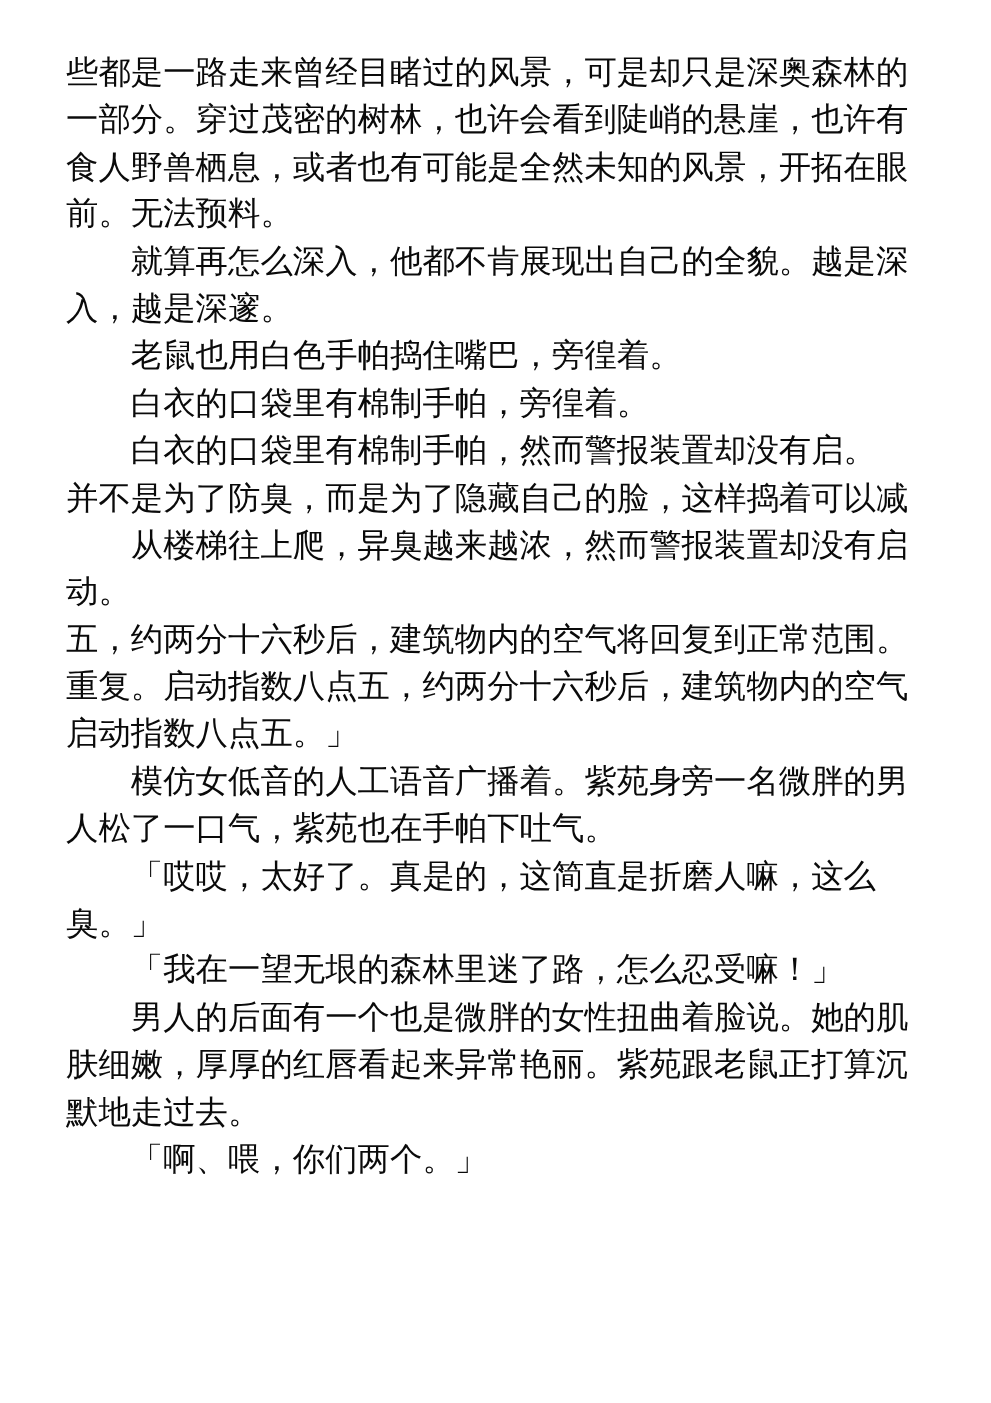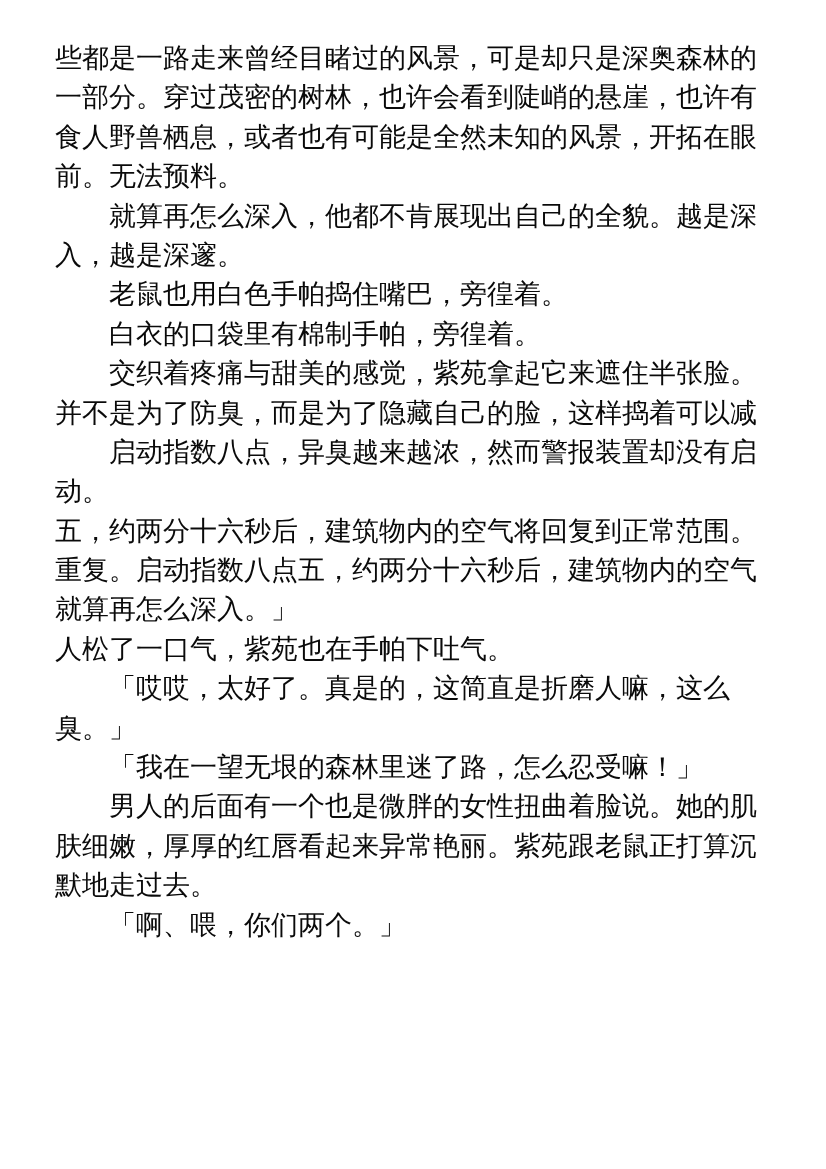--- a/index.html
+++ b/index.html
@@ -6,21 +6,21 @@
     margin: 0;
     padding: 0;
     background: #ffffff;
   }
   .page {
     position: relative;
     width: 826px;
     height: 1169px;
     background: #ffffff;
     overflow: hidden;
-    font-family: Liberation Mono, monospace;
+    font-family: Liberation Sans, sans-serif;
   }
   .text-block {
     position: absolute;
     left: 55px;
     top: 41px;
     width: 740px;
     color: #0a0a0a;
     font-size: 27px;
     line-height: 39.4px;
     letter-spacing: 0;
@@ -37,27 +37,28 @@
 <div class="page">
   <div class="text-block">
     <div class="line">些都是一路走来曾经目睹过的风景，可是却只是深奥森林的</div>
     <div class="line">一部分。穿过茂密的树林，也许会看到陡峭的悬崖，也许有</div>
     <div class="line">食人野兽栖息，或者也有可能是全然未知的风景，开拓在眼</div>
     <div class="line">前。无法预料。</div>
     <div class="line">　　就算再怎么深入，他都不肯展现出自己的全貌。越是深</div>
     <div class="line">入，越是深邃。</div>
     <div class="line">　　老鼠也用白色手帕捣住嘴巴，旁徨着。</div>
     <div class="line">　　白衣的口袋里有棉制手帕，旁徨着。</div>
-    <div class="line">　　交织着疼痛与甜美的感觉，紫苑拿起它来遮住半张脸。</div>
+    <div class="line">　　白衣的口袋里有棉制手帕，然而警报装置却没有启。</div>
     <div class="line">并不是为了防臭，而是为了隐藏自己的脸，这样捣着可以减</div>
-    <div class="line">　　启动指数八点，异臭越来越浓，然而警报装置却没有启</div>
+    <div class="line">　　从楼梯往上爬，异臭越来越浓，然而警报装置却没有启</div>
     <div class="line">动。</div>
     <div class="line">五，约两分十六秒后，建筑物内的空气将回复到正常范围。</div>
     <div class="line">重复。启动指数八点五，约两分十六秒后，建筑物内的空气</div>
-    <div class="line">就算再怎么深入。」</div>
+    <div class="line">启动指数八点五。」</div>
+    <div class="line">　　模仿女低音的人工语音广播着。紫苑身旁一名微胖的男</div>
     <div class="line">人松了一口气，紫苑也在手帕下吐气。</div>
     <div class="line">　　「哎哎，太好了。真是的，这简直是折磨人嘛，这么</div>
     <div class="line">臭。」</div>
     <div class="line">　　「我在一望无垠的森林里迷了路，怎么忍受嘛！」</div>
     <div class="line">　　男人的后面有一个也是微胖的女性扭曲着脸说。她的肌</div>
     <div class="line">肤细嫩，厚厚的红唇看起来异常艳丽。紫苑跟老鼠正打算沉</div>
     <div class="line">默地走过去。</div>
     <div class="line">　　「啊、喂，你们两个。」</div>
   </div>
 </div>

